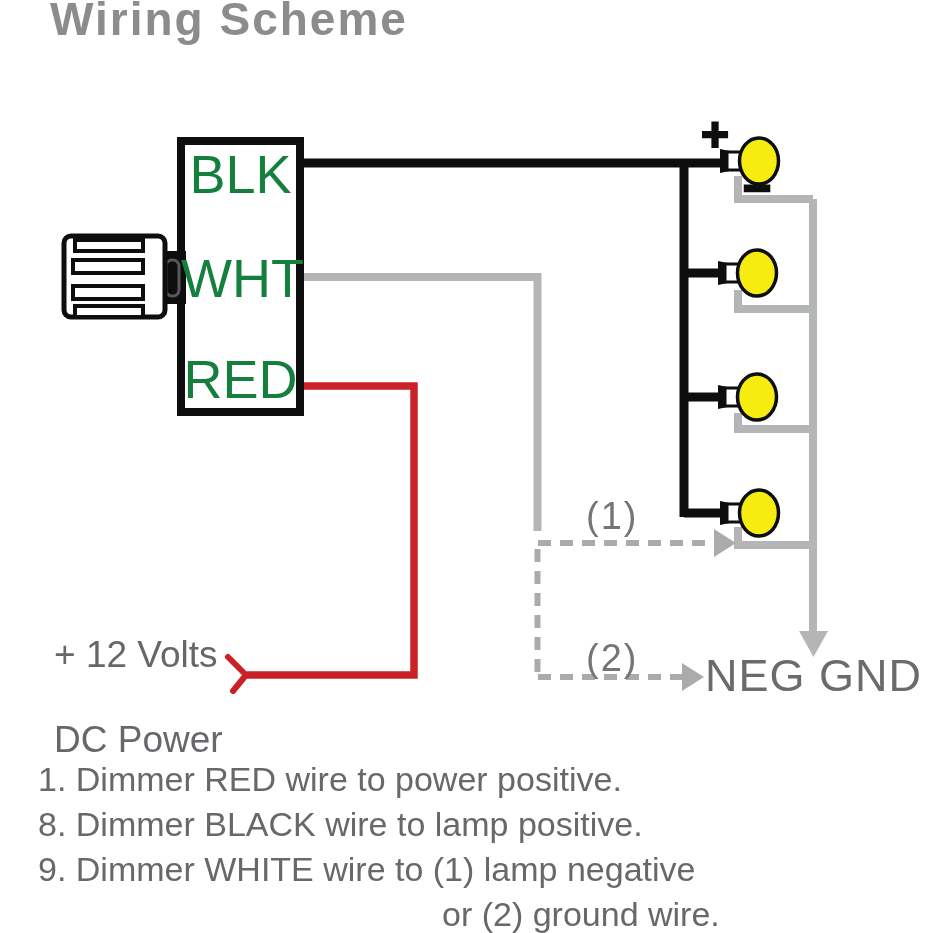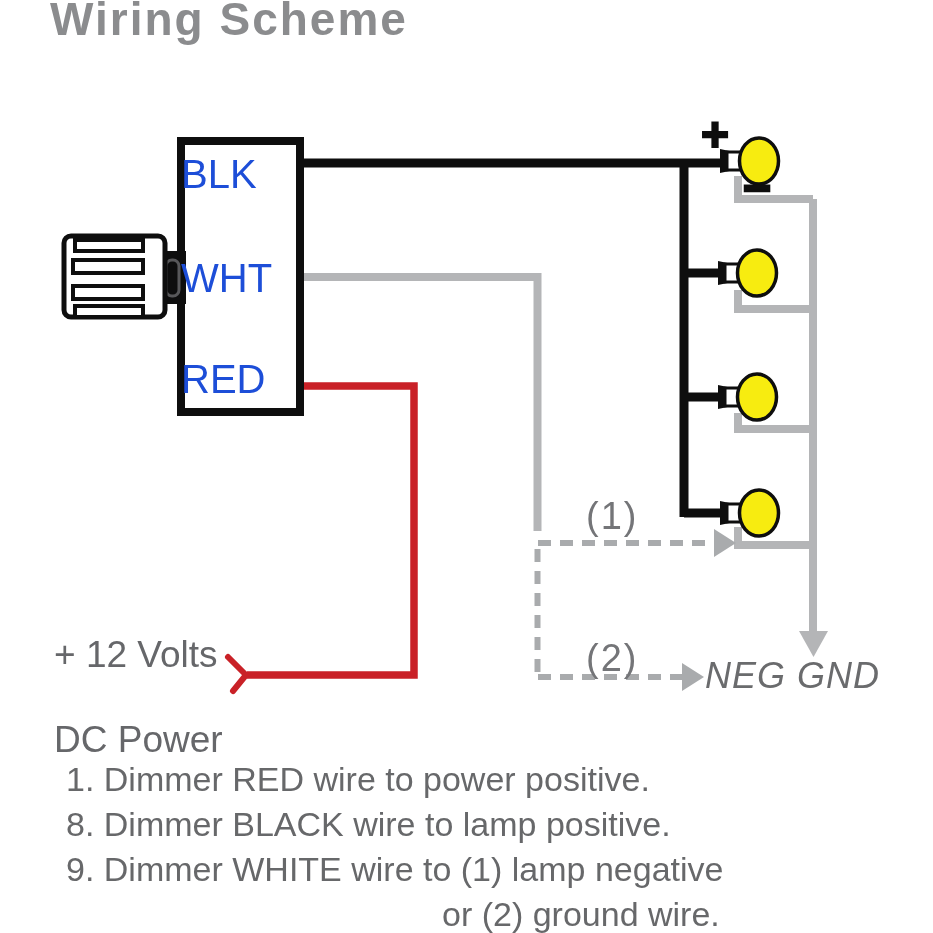--- a/index.html
+++ b/index.html
@@ -28,30 +28,30 @@
 
   
   .socket{fill:#0e0e0e;}
   .sq{fill:#ffffff;stroke:#0e0e0e;stroke-width:3;}
   .bulb{fill:#f7ec10;stroke:#0e0e0e;stroke-width:3.5;}
 
   
   .t{position:absolute;white-space:nowrap;}
   .title{left:50px;top:-6px;font-size:46px;line-height:50px;font-weight:bold;
          letter-spacing:2px;color:#8b8c8e;}
-  .dimlabel{left:181px;width:119px;font-size:40px;line-height:40px;color:#1d4ed8;}
+  .dimlabel{left:181px;width:119px;text-align:center;font-size:54px;line-height:40px;color:#15803d;}
   .ptext{font-size:37px;line-height:37px;color:#66676a;}
   .route{font-size:38px;line-height:38px;color:#747578;letter-spacing:2px;}
-  .gnd{left:705px;top:653px;font-size:36px;line-height:45px;color:#6a6b6d;letter-spacing:1px;font-style:italic;}
+  .gnd{left:705px;top:653px;font-size:45px;line-height:45px;color:#6a6b6d;letter-spacing:1px;}
   .plus{left:701px;top:111px;font-size:48px;line-height:48px;font-weight:900;color:#0e0e0e;
         -webkit-text-stroke:2px #0e0e0e;}
   .minus{left:743px;top:164px;font-size:48px;line-height:48px;font-weight:900;color:#0e0e0e;
         -webkit-text-stroke:2.5px #0e0e0e;}
   .steps{position:absolute;left:38px;top:757px;font-size:34px;line-height:45px;color:#67686a;}
-  .step{white-space:nowrap;margin-left:28px;}
+  .step{white-space:nowrap;}
   .step-cont{margin-left:404px;}
 </style>
 </head>
 <body>
 
 <div class="stage">
 
   <svg class="art" viewBox="0 0 933 933">
 
     <path class="wblack" d="M300 163 H740"></path>

